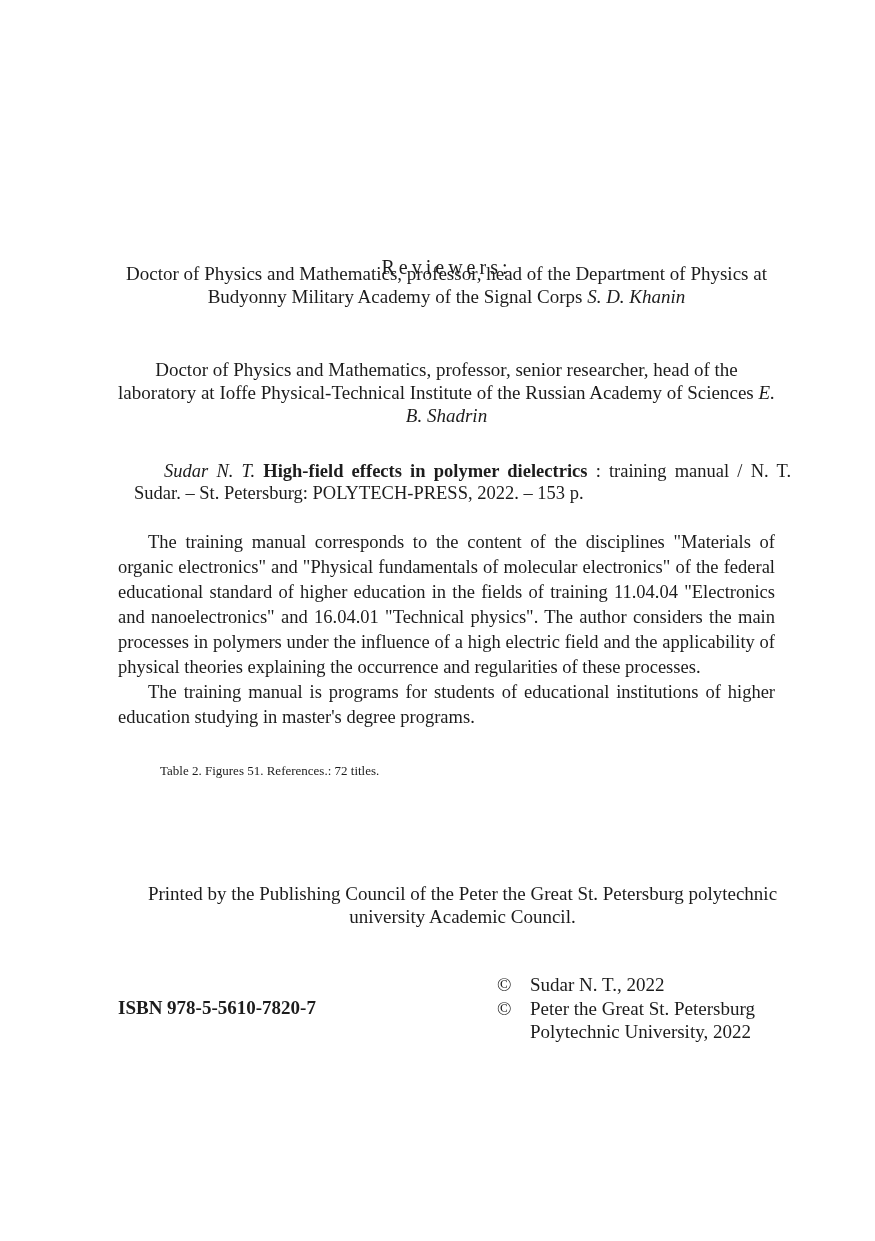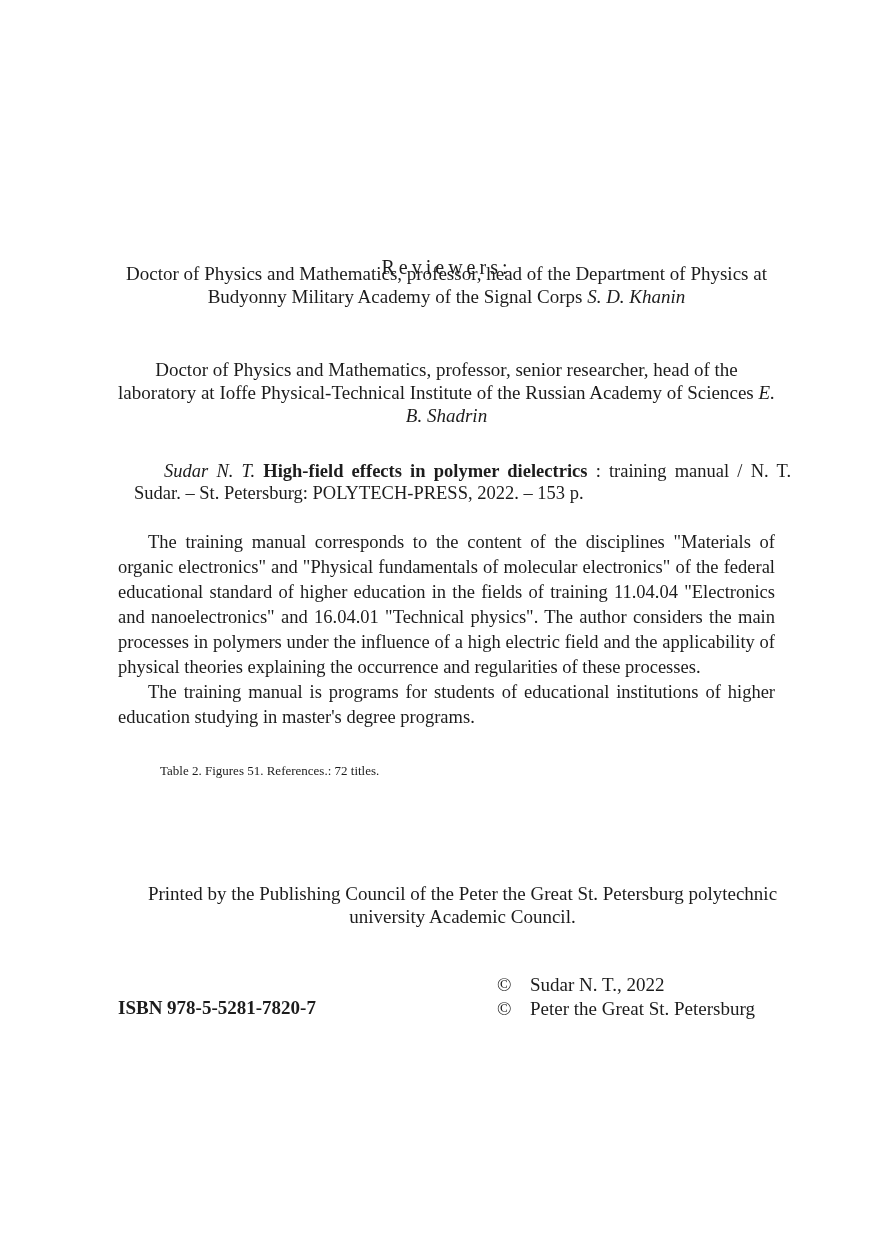--- a/index.html
+++ b/index.html
@@ -135,27 +135,31 @@
   <div class="abstract">
     <p>The training manual corresponds to the content of the disciplines "Materials of organic electronics" and "Physical fundamentals of molecular electronics" of the federal educational standard of higher education in the fields of training 11.04.04 "Electronics and nanoelectronics" and 16.04.01 "Technical physics". The author considers the main processes in polymers under the influence of a high electric field and the applicability of physical theories explaining the occurrence and regularities of these processes.</p>
     <p>The training manual is programs for students of educational institutions of higher education studying in master's degree programs.</p>
   </div>
 
   <p class="stats">Table 2. Figures 51. References.: 72 titles.</p>
 
   <p class="imprint">Printed by the Publishing Council of the Peter the Great St. Petersburg polytechnic university Academic Council.</p>
 
   <div class="ids">
-    <div class="isbn">ISBN 978-5-5281-7820-7</div>
+    <div class="isbn">ISBN 978-5-5610-7820-7</div>
   </div>
 
   <div class="copyright">
     <div class="c-row">
       <span class="c-sym">©</span>
       <span>Sudar N. T., 2022</span>
     </div>
     <div class="c-row">
       <span class="c-sym">©</span>
       <span>Peter the Great St. Petersburg</span>
     </div>
+    <div class="c-row">
+      <span class="c-sym"></span>
+      <span>Polytechnic University, 2022</span>
+    </div>
   </div>
 
 </div>
 
 </body></html>

